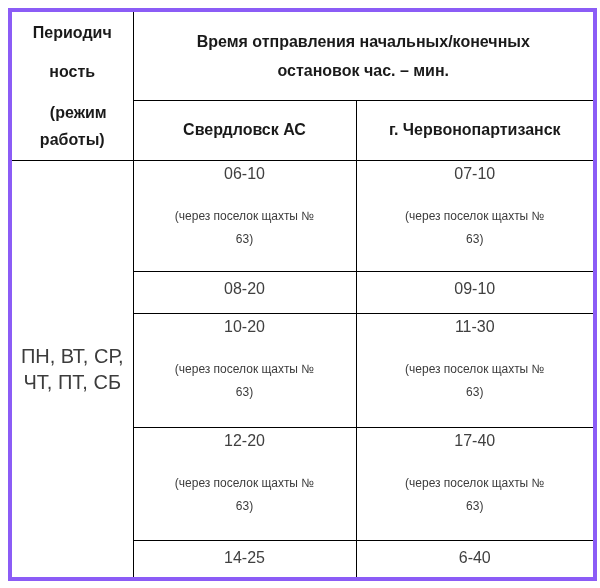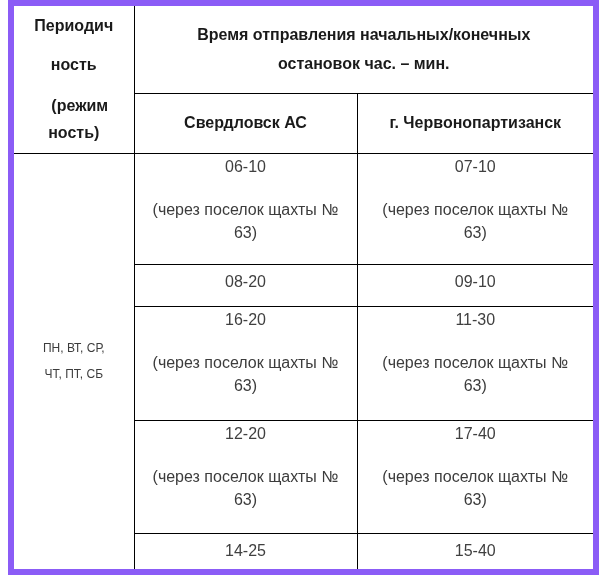--- a/index.html
+++ b/index.html
@@ -13,25 +13,25 @@
   .page {
     position: relative;
     width: 600px;
     height: 588px;
     background: #ffffff;
     overflow: hidden;
   }
   table.schedule-table {
     position: absolute;
     left: 8px;
-    top: 0;
+    top: 8px;
     width: 585px;
     border-collapse: collapse;
     table-layout: fixed;
-    border: 6px solid #8b5cf6;
+    border: 4px solid #8b5cf6;
   }
   table.schedule-table td {
     border: 1.5px solid #000000;
     text-align: center;
     padding: 0;
     background: #ffffff;
     overflow: hidden;
   }
   col.c1 { width: 123px; }
   col.c2 { width: 223px; }
@@ -57,21 +57,21 @@
   }
   .dep-line { line-height: 29px; }
 
   td.stop-header-cell {
     vertical-align: middle;
     padding-bottom: 6px;
   }
 
   
   .body-text {
-    font-size: 12px;
+    font-size: 20px;
     color: #3c3c3c;
   }
   td.days-cell {
     vertical-align: middle;
     padding-bottom: 12px;
   }
   .days-line { line-height: 26px; }
 
   td.sched-cell {
     vertical-align: top;
@@ -81,42 +81,42 @@
 
   p.time {
     margin: 0;
     line-height: 20px;
     font-size: 16px;
     color: #404040;
   }
   p.note {
     margin: 21px 0 0 0;
     line-height: 23px;
-    font-size: 16px;
+    font-size: 12px;
     color: #3c3c3c;
   }
 </style>
 </head>
 <body>
 
 <div class="page">
   <table class="schedule-table">
     <colgroup>
       <col class="c1">
       <col class="c2">
       <col class="c3">
     </colgroup>
 
     <tbody>
         <tr style="height:90px;">
       <td class="periodicity-cell hdr" rowspan="2">
         <div class="ph-line">Периодич</div>
         <div class="ph-line ph-gap-big">ность</div>
         <div class="ph-line ph-gap-bigger">(режим</div>
-        <div class="ph-line ph-gap-small">ность)</div>
+        <div class="ph-line ph-gap-small">работы)</div>
       </td>
       <td class="departure-header-cell hdr" colspan="2">
         <div class="dep-line">Время отправления начальных/конечных</div>
         <div class="dep-line">остановок час. – мин.</div>
       </td>
     </tr>
 
     <tr style="height:60px;">
       <td class="stop-header-cell hdr">Свердловск АС</td>
       <td class="stop-header-cell hdr">г. Червонопартизанск</td>
@@ -141,21 +141,21 @@
       <td class="sched-cell">
         <p class="time">08-20</p>
       </td>
       <td class="sched-cell">
         <p class="time">09-10</p>
       </td>
     </tr>
 
     <tr class="r-tall" style="height:114px;">
       <td class="sched-cell">
-        <p class="time">16-20</p>
+        <p class="time">10-20</p>
         <p class="note"><span>(через поселок щахты №</span><br><span>63)</span></p>
       </td>
       <td class="sched-cell">
         <p class="time">11-30</p>
         <p class="note"><span>(через поселок щахты №</span><br><span>63)</span></p>
       </td>
     </tr>
 
     <tr class="r-tall" style="height:113px;">
       <td class="sched-cell">
@@ -166,18 +166,18 @@
         <p class="time">17-40</p>
         <p class="note"><span>(через поселок щахты №</span><br><span>63)</span></p>
       </td>
     </tr>
 
     <tr class="r-short" style="height:39px;">
       <td class="sched-cell">
         <p class="time">14-25</p>
       </td>
       <td class="sched-cell">
-        <p class="time">15-40</p>
+        <p class="time">6-40</p>
       </td>
     </tr>
   </tbody>
     </table>
 </div>
 
 </body></html>

